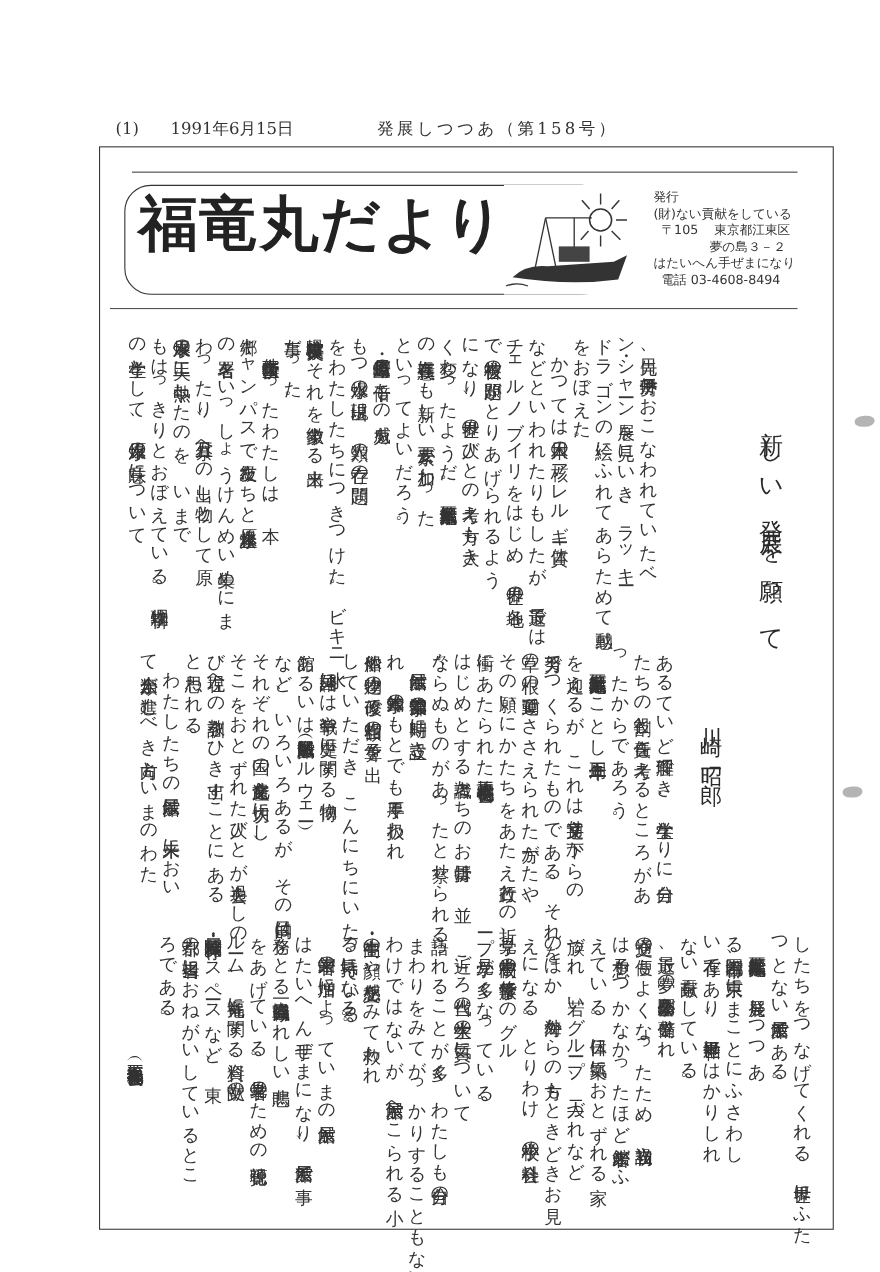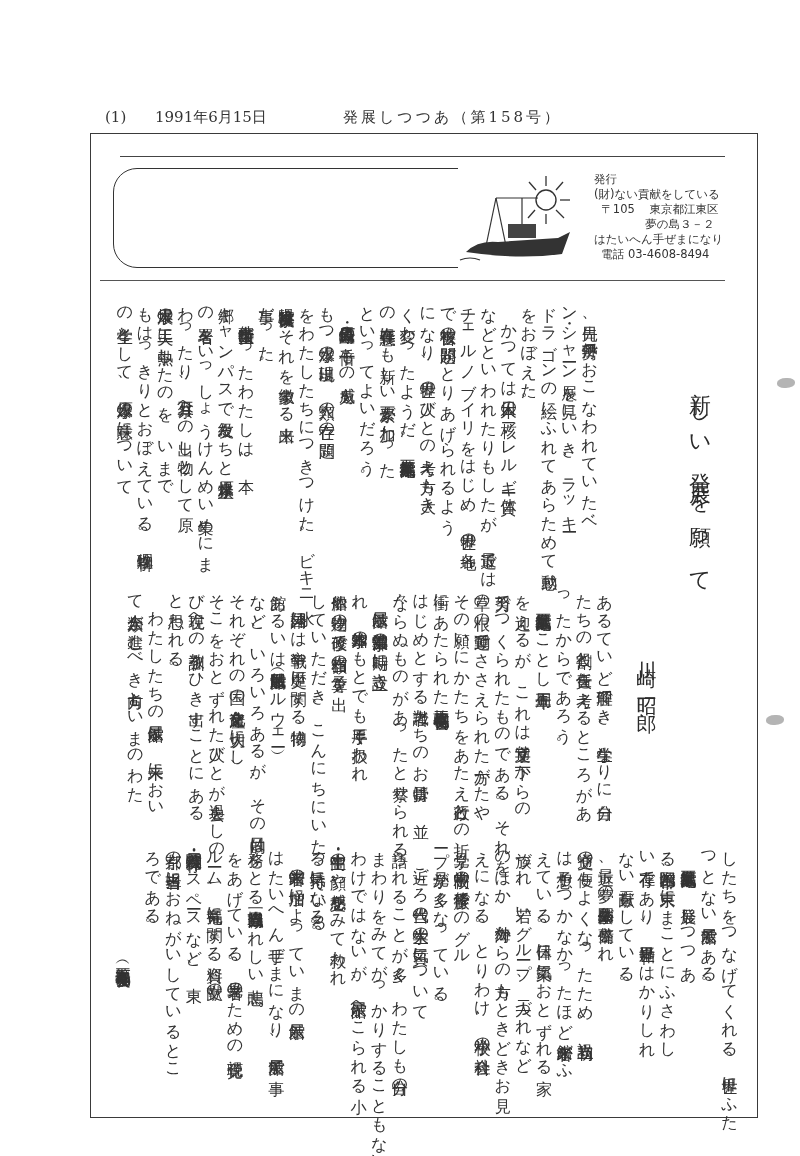--- a/index.html
+++ b/index.html
@@ -63,20 +63,21 @@
   <span class="pg">(1)</span>
   <span class="date">1991年6月15日</span>
   <span class="paper">発展しつつあ（第158号）</span>
 </div>
 
 <div class="frame"></div>
 <div class="rule"></div>
 <div class="rule2"></div>
 
 <div class="masthead">
+  <div class="title">福竜丸だより</div>
 </div>
 
 <svg class="ship" viewBox="0 0 120 100">
   <rect x="0" y="0" width="120" height="100" fill="#fff"></rect>
   <circle cx="88" cy="32" r="10" fill="none" stroke="#333" stroke-width="1.4"></circle>
   <g stroke="#333" stroke-width="1.3">
     <line x1="88" y1="18" x2="88" y2="8"></line>
     <line x1="98" y1="22" x2="105" y2="14"></line>
     <line x1="102" y1="32" x2="112" y2="32"></line>
     <line x1="98" y1="42" x2="106" y2="50"></line>

